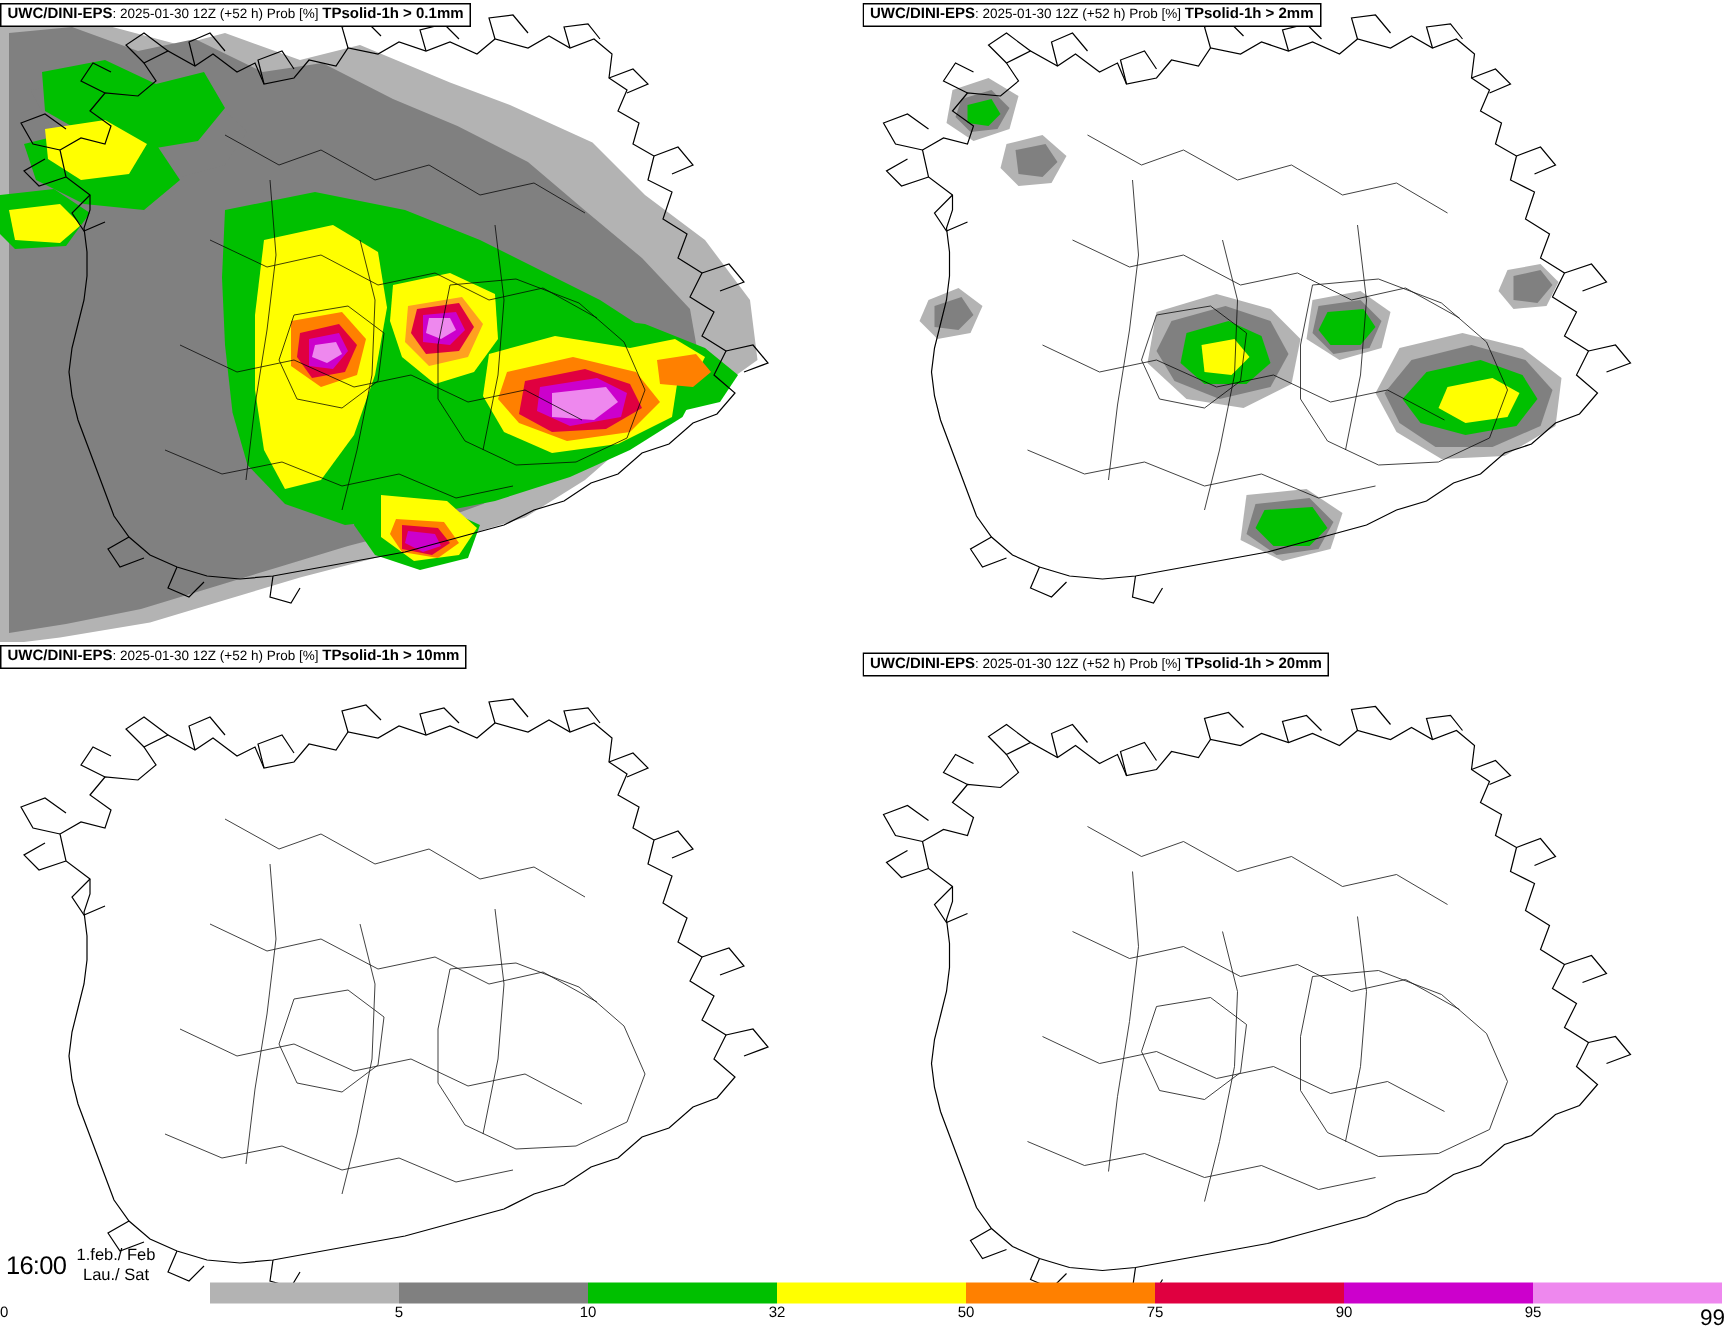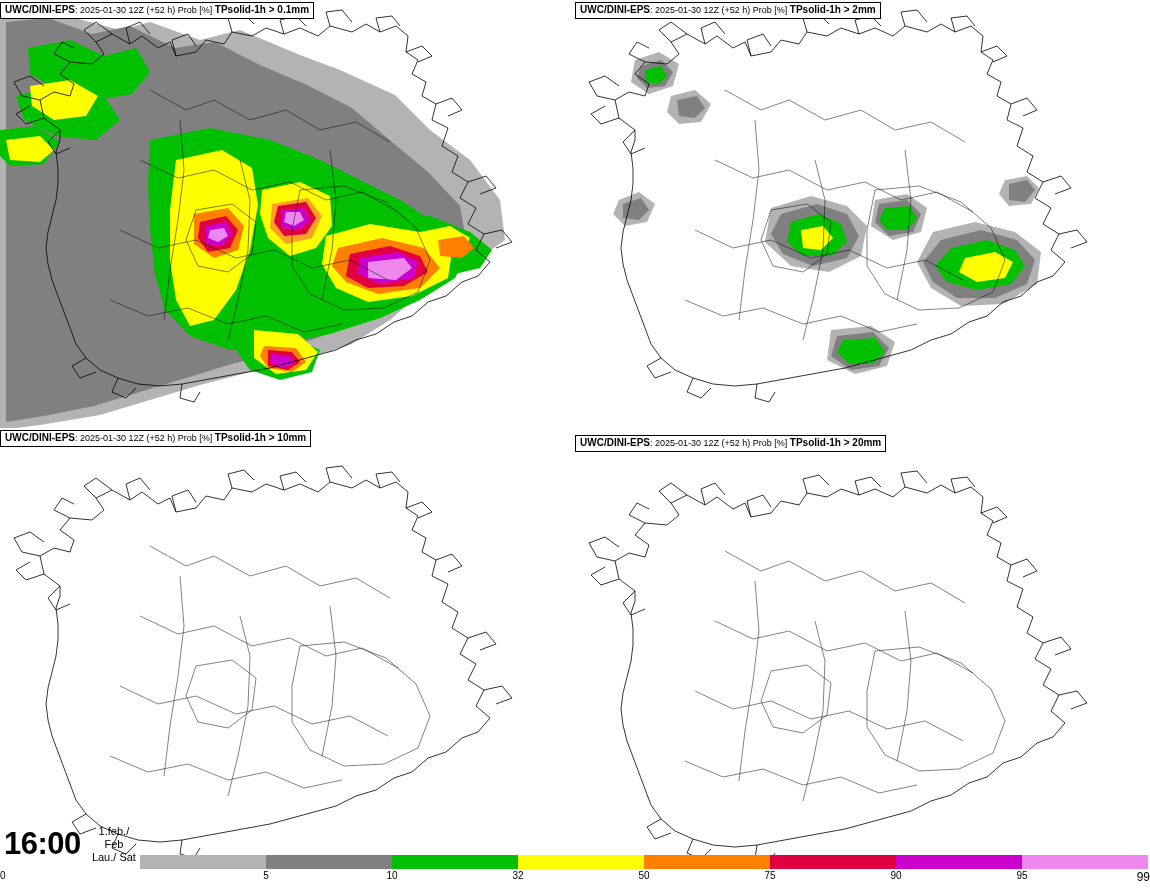--- a/index.html
+++ b/index.html
@@ -64,22 +64,22 @@
     top: 822px;
     width: 140px;
     height: 44px;
     display: flex;
     align-items: center;
     gap: 7px;
     padding-left: 4px;
     box-sizing: border-box;
   }
   .time-main {
-    font-size: 31px;
-    font-weight: bold;
+    font-size: 17px;
+    font-weight: normal;
     color: #000000;
     letter-spacing: -0.5px;
   }
   .time-date {
     font-size: 11px;
     line-height: 13px;
     color: #000000;
   }
   .colorbar-area {
     position: absolute;
@@ -115,21 +115,21 @@
     position: absolute;
     left: 0px;
     top: 870px;
     font-size: 10px;
     color: #000000;
   }
   .cb-last {
     position: absolute;
     right: 0px;
     top: 870px;
-    font-size: 12px;
+    font-size: 15px;
     color: #000000;
     margin-left: 48px;
   }
 </style>
 </head>
 <body>
 
 <div class="grid">
 
   <div class="panel" id="panel-0">

